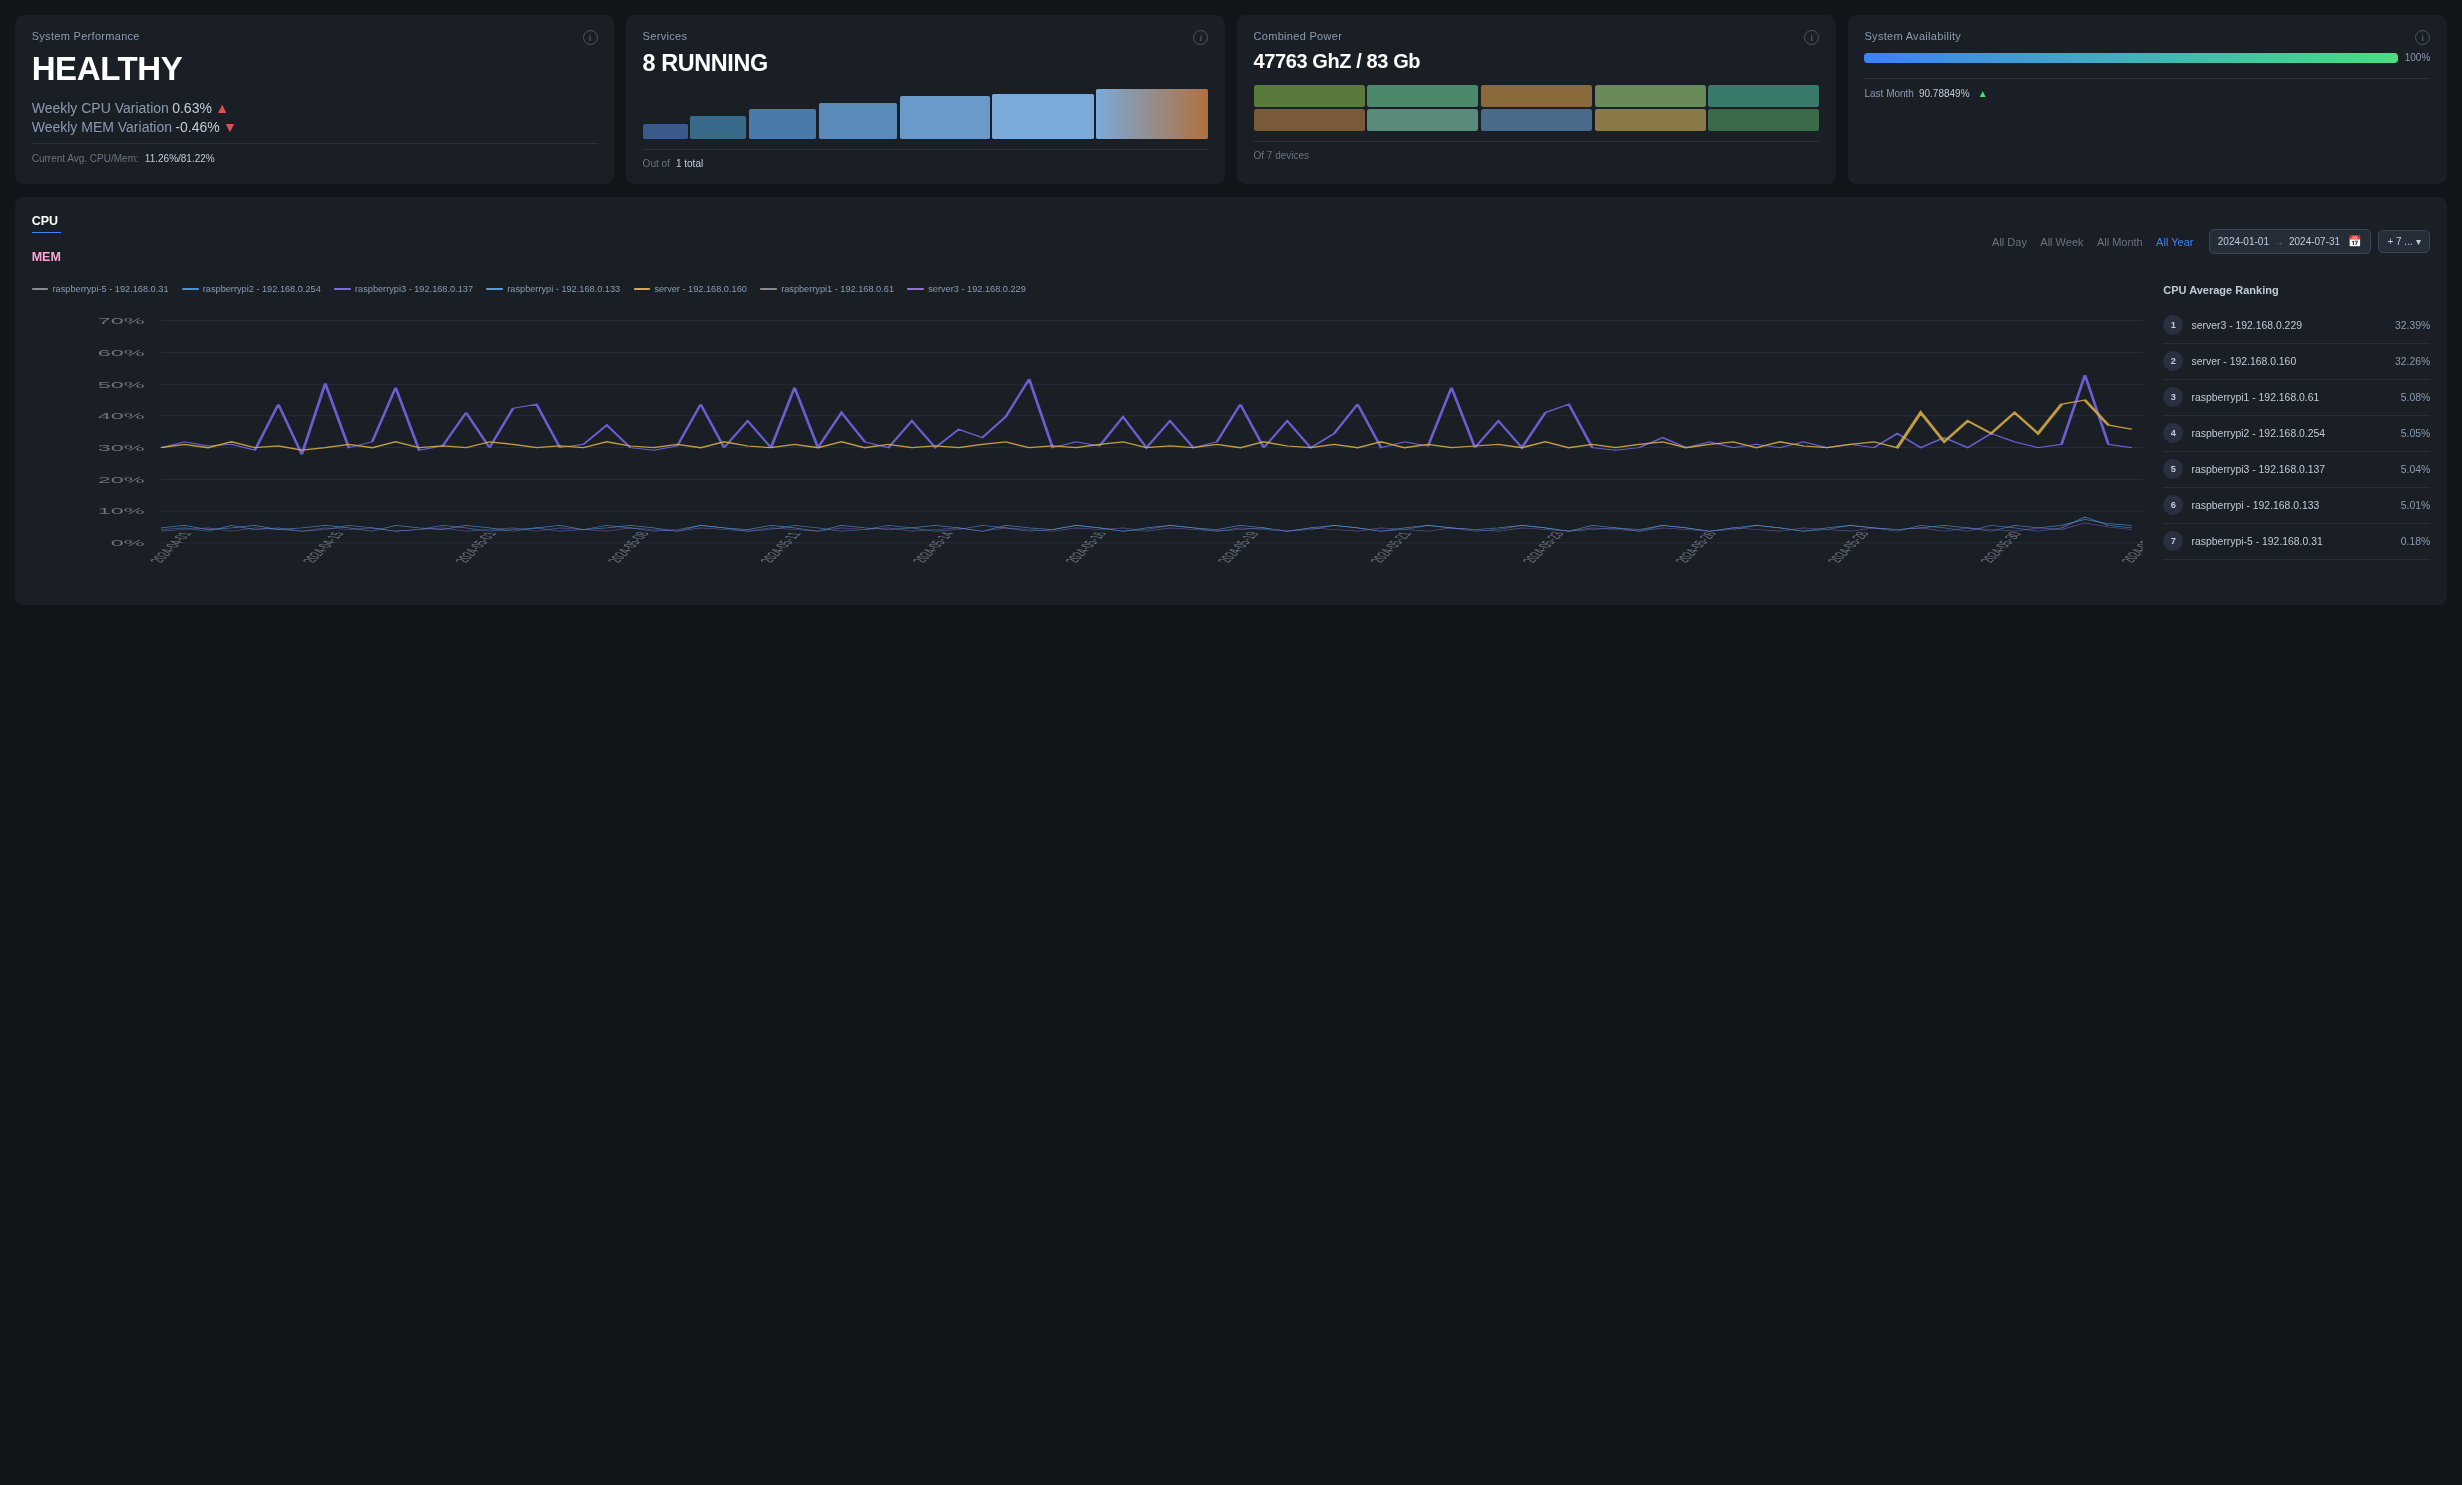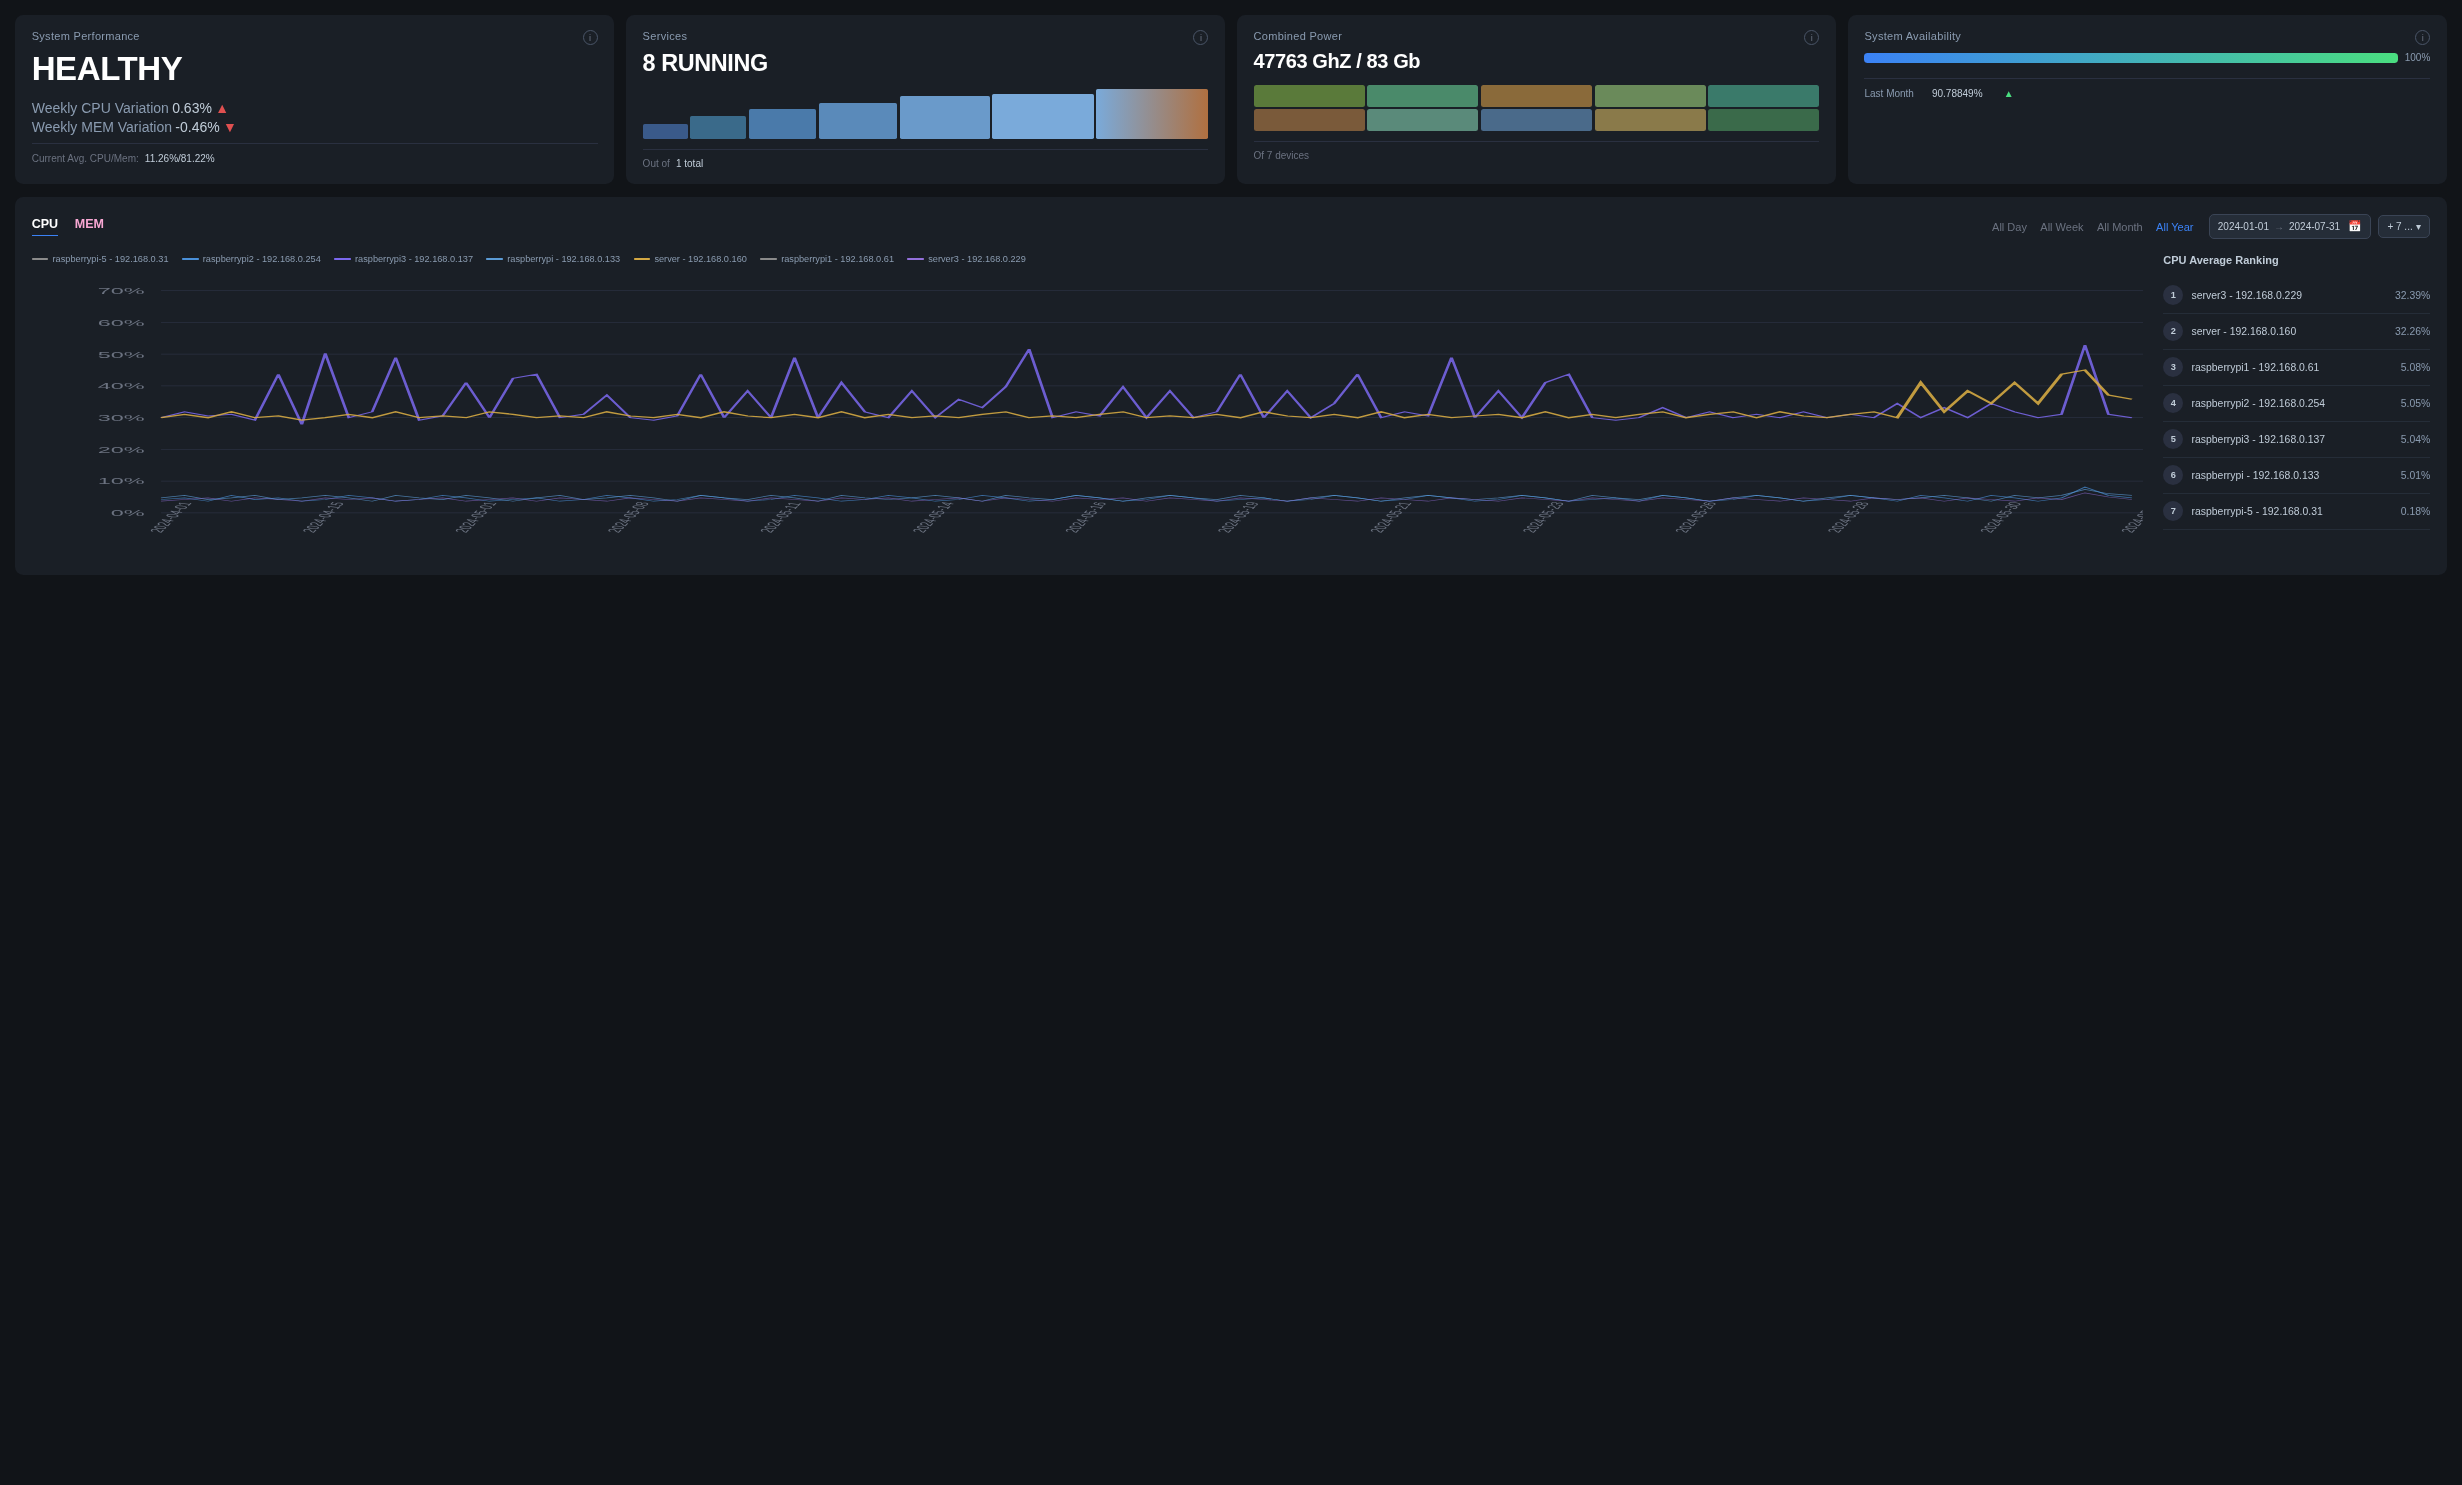--- a/index.html
+++ b/index.html
@@ -123,20 +123,21 @@
     
     .tabs-row {
       display: flex;
       align-items: center;
       margin-bottom: 15px;
     }
     .tab-group {
       display: flex;
       gap: 16.7px;
       margin-right: auto;
+      flex-direction: column;
     }
     .tab {
       font-size: 12.5px;
       font-weight: 600;
       color: #f9a8d4;
       cursor: pointer;
       padding-bottom: 4.2px;
       border-bottom: 1.7px solid transparent;
     }
     .tab.active {
@@ -268,21 +269,21 @@
     }
     .rank-pct {
       font-size: 10.4px;
       color: #8a9bb0;
     }
 
     
     .avail-last-row {
       display: flex;
       align-items: flex-end;
-      gap: 18px;
+      gap: 5px;
       font-size: 10px;
       color: #8a9bb0;
       margin-top: 1.7px;
     }
     .avail-last-row .val { color: #c0ccd8; }
   </style>
 </head>
 <body>
 
 <div class="top-cards">

